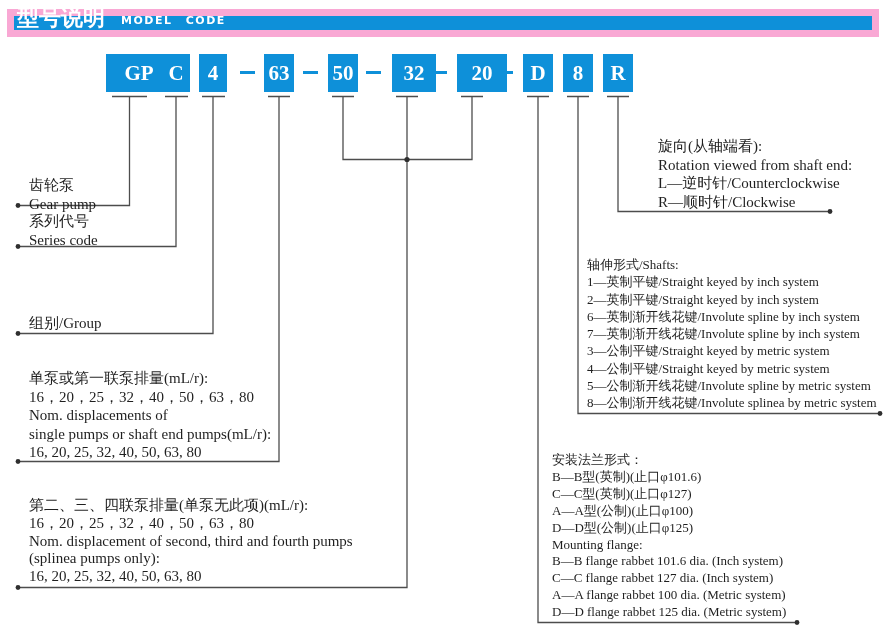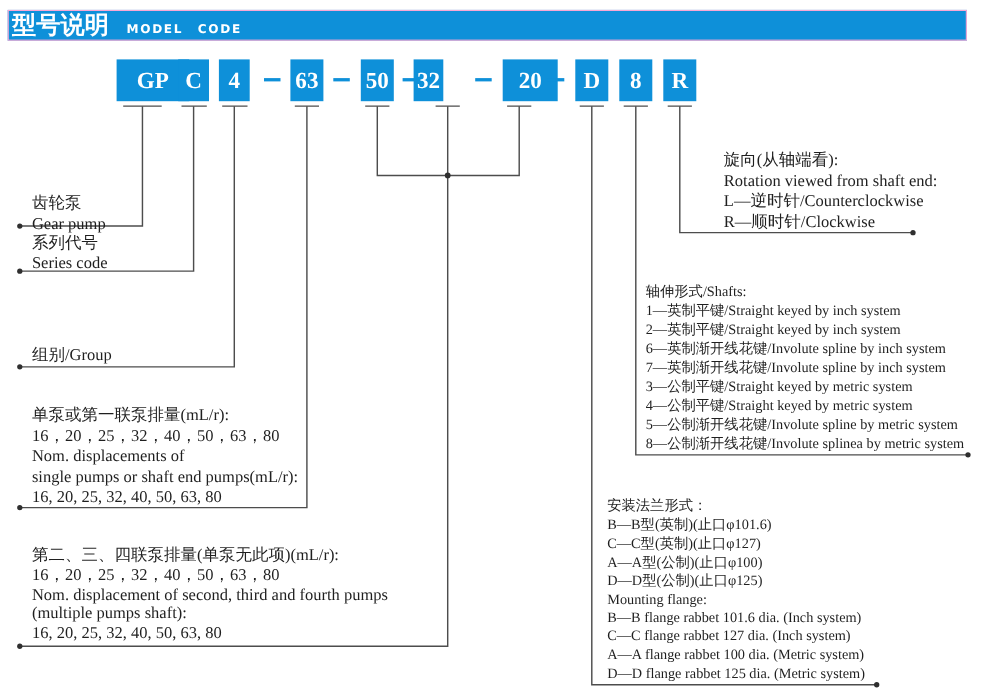--- a/index.html
+++ b/index.html
@@ -1,20 +1,20 @@
 <!DOCTYPE html>
 <html><head>
 <meta charset="utf-8">
 <style>
   html,body{margin:0;padding:0;background:#fff;}
   .canvas{position:relative;width:895px;height:631px;background:#ffffff;overflow:hidden;
           font-family:"Liberation Serif","DejaVu Sans",serif;color:#1f1f1f;}
   .wires{position:absolute;left:0;top:0;pointer-events:none;}
   .header{position:absolute;left:7px;top:9px;width:872px;height:28px;box-sizing:border-box;
-          background:#0e90d9;border:1px solid #f9a8d4;display:flex;align-items:flex-end;
+          background:#0e90d9;border:7px solid #f9a8d4;display:flex;align-items:flex-end;
           color:#fff;padding-left:3px;}
   .h-cn{font-family:"DejaVu Sans","Liberation Sans",sans-serif;font-weight:bold;
         font-size:22px;line-height:25px;}
   .h-en{font-family:"DejaVu Sans","Liberation Sans",sans-serif;font-weight:bold;
         font-size:11px;letter-spacing:1.5px;word-spacing:8px;padding:0 0 3px 16px;}
   .box{position:absolute;top:54px;height:38px;background:#0e90d9;color:#ffffff;
        font-family:"Liberation Serif",serif;font-weight:bold;font-size:21px;
        display:flex;align-items:center;justify-content:center;}
   .dash{position:absolute;top:71px;width:15px;height:3px;background:#0e90d9;}
   .lbl{position:absolute;font-size:15px;line-height:18.6px;white-space:nowrap;}
@@ -63,21 +63,21 @@
   </div>
 
   <div class="box" style="left:106px;width:66px">GP</div>
   <div class="box" style="left:162px;width:28px">C</div>
   <div class="box" style="left:199px;width:28px">4</div>
   <div class="dash" style="left:240px"></div>
   <div class="box" style="left:264px;width:30px">63</div>
   <div class="dash" style="left:303px"></div>
   <div class="box" style="left:328px;width:30px">50</div>
   <div class="dash" style="left:366px"></div>
-  <div class="box" style="left:376px;width:27px">32</div>
+  <div class="box" style="left:392px;width:44px">32</div>
   <div class="dash" style="left:432px"></div>
   <div class="box" style="left:457px;width:50px">20</div>
   <div class="dash" style="left:498px"></div>
   <div class="box" style="left:523px;width:30px">D</div>
   <div class="box" style="left:563px;width:30px">8</div>
   <div class="box" style="left:603px;width:30px">R</div>
 
   <div class="lbl" style="left:29px;top:176px">
     <div class="line">齿轮泵</div>
     <div class="line">Gear pump</div>
@@ -97,21 +97,21 @@
       <div class="line">16，20，25，32，40，50，63，80</div>
       <div class="line">Nom. displacements of</div>
       <div class="line">single pumps or shaft end pumps(mL/r):</div>
       <div class="line">16, 20, 25, 32, 40, 50, 63, 80</div>
     </div>
 
   <div class="lbl" style="left:29px;top:497px;line-height:17.8px">
       <div class="line">第二、三、四联泵排量(单泵无此项)(mL/r):</div>
       <div class="line">16，20，25，32，40，50，63，80</div>
       <div class="line">Nom. displacement of second, third and fourth pumps</div>
-      <div class="line">(multiple pumps shaft):</div>
+      <div class="line">(splinea pumps only):</div>
       <div class="line">16, 20, 25, 32, 40, 50, 63, 80</div>
     </div>
 
   <div class="lbl" style="left:658px;top:137px">
       <div class="line">旋向(从轴端看):</div>
       <div class="line">Rotation viewed from shaft end:</div>
       <div class="line">L—逆时针/Counterclockwise</div>
       <div class="line">R—顺时针/Clockwise</div>
     </div>
 

